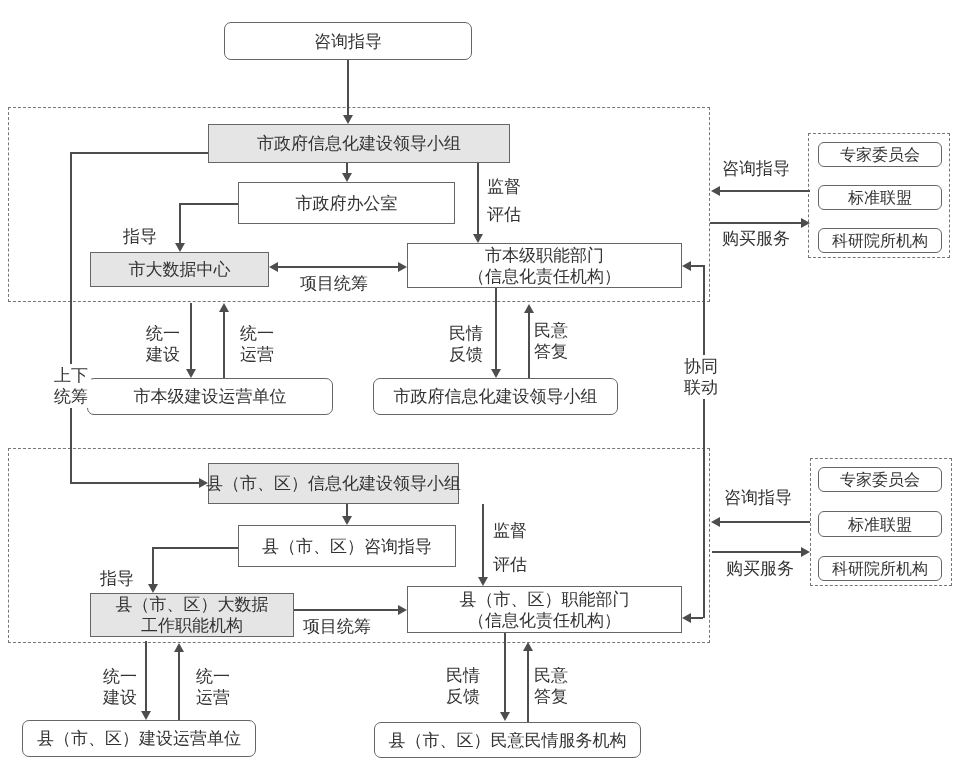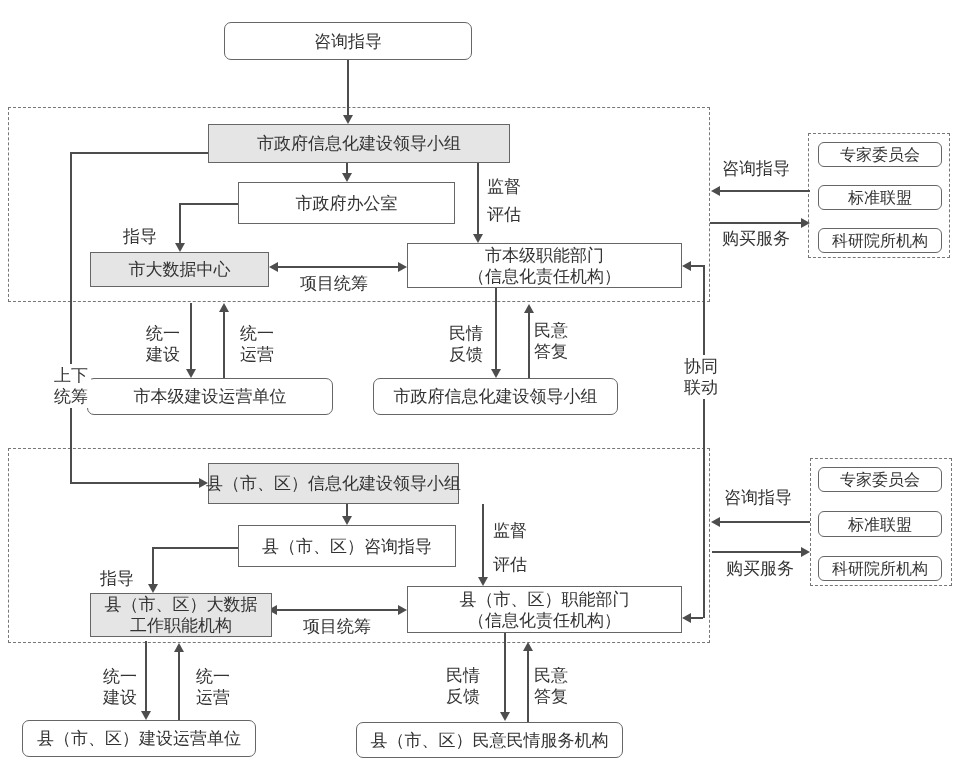--- a/index.html
+++ b/index.html
@@ -174,21 +174,21 @@
   </div>
 
   <div class="box shaded" style="left:208px; top:463px; width:251px; height:41px;">
     <span>县（市、区）信息化建设领导小组</span>
   </div>
 
   <div class="box" style="left:238px; top:525px; width:218px; height:42px;">
     <span>县（市、区）咨询指导</span>
   </div>
 
-  <div class="box shaded twoline" style="left:90px; top:593px; width:182px; height:44px;">
+  <div class="box shaded twoline" style="left:90px; top:593px; width:204px; height:44px;">
     <span>县（市、区）大数据</span>
     <span>工作职能机构</span>
   </div>
 
   <div class="box twoline" style="left:407px; top:586px; width:275px; height:47px;">
     <span>县（市、区）职能部门</span>
     <span>（信息化责任机构）</span>
   </div>
 
   <div class="box small rounded" style="left:818px; top:467px; width:124px; height:25px;">
@@ -198,21 +198,21 @@
     <span>标准联盟</span>
   </div>
   <div class="box small rounded" style="left:818px; top:556px; width:124px; height:25px;">
     <span>科研院所机构</span>
   </div>
 
   <div class="box rounded" style="left:22px; top:720px; width:234px; height:37px;">
     <span>县（市、区）建设运营单位</span>
   </div>
 
-  <div class="box rounded" style="left:356px; top:722px; width:267px; height:36px;">
+  <div class="box rounded" style="left:374px; top:722px; width:267px; height:36px;">
     <span>县（市、区）民意民情服务机构</span>
   </div>
 
   <div class="elabel" style="left:123px; top:226px;">指导</div>
 
   <div class="elabel" style="left:487px; top:176px;">监督</div>
   <div class="elabel" style="left:487px; top:204px;">评估</div>
 
   <div class="elabel" style="left:300px; top:273px;">项目统筹</div>
 

